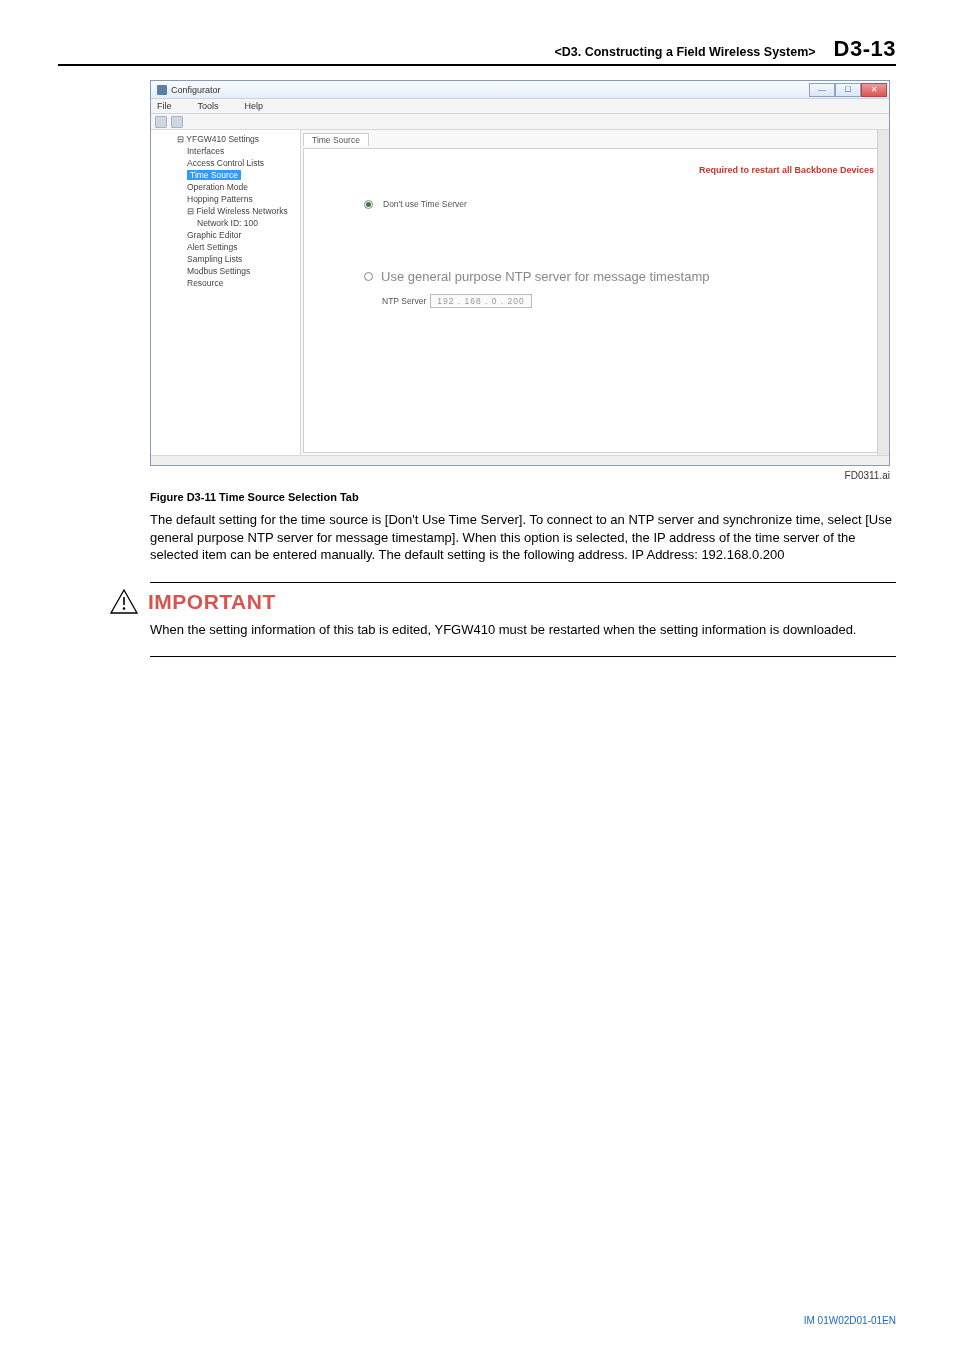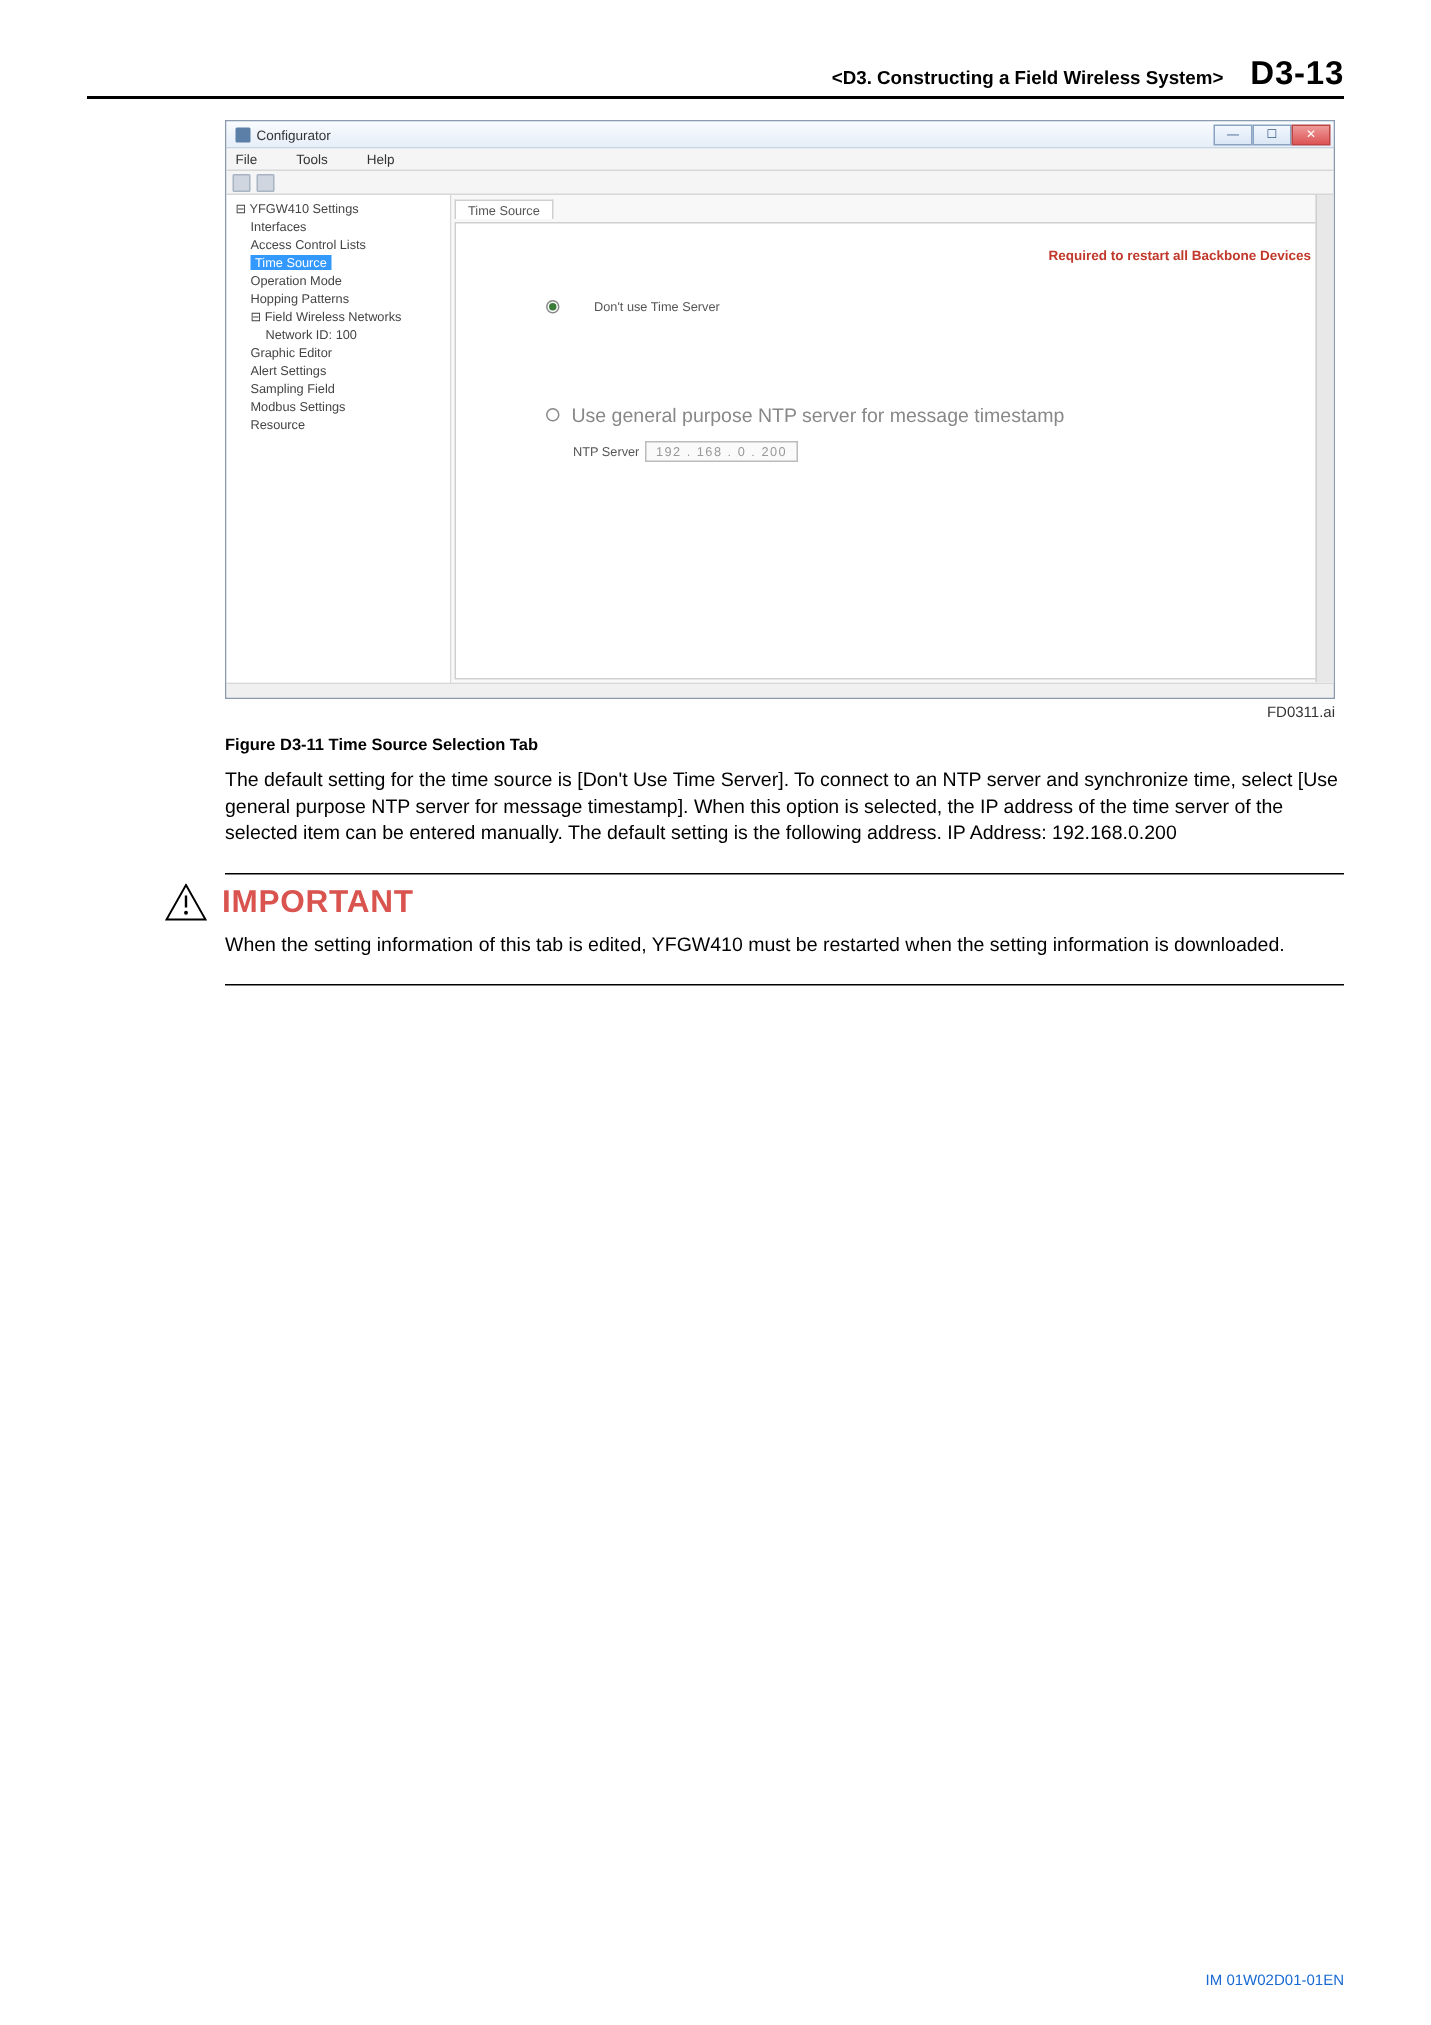--- a/index.html
+++ b/index.html
@@ -84,21 +84,21 @@
   .tool-icon { width:12px; height:12px; background:#cfd6df; border:1px solid #a8b4c3; border-radius:1px;}
   .body-split { display:flex; height: 325px;}
   .tree-pane {
     width: 150px;
     background:#fff;
     border-right:1px solid #d7d7d7;
     padding: 3px 2px;
     font-size: 8.5px;
     color:#444;
   }
-  .tree-node { padding:1px 2px 1px 4px; white-space:nowrap;}
+  .tree-node { padding:1px 2px 1px 4px; white-space:nowrap;margin-left:20px;}
   .tree-child { padding-left: 14px;}
   .tree-child2 { padding-left: 24px;}
   .tree-selected { background:#3399ff; color:#fff; display:inline-block; padding:0 3px;}
   .main-pane {
     flex:1;
     background:#f8f8f8;
     position:relative;
     overflow:hidden;
   }
   .tab {
@@ -119,21 +119,21 @@
     padding: 8px 14px;
   }
   .req-text {
     color:#c0392b;
     font-weight:bold;
     font-size:9px;
     position:absolute;
     top: 16px;
     right: 12px;
   }
-  .radio-row { display:flex; align-items:center; gap:23px; margin: 42px 0 0 46px; font-size:8.5px; color:#555;}
+  .radio-row { display:flex; align-items:center; gap:10px; margin: 42px 0 0 46px; font-size:8.5px; color:#555;}
   .radio-row2 { display:flex; align-items:center; gap:8px; margin: 60px 0 0 46px; font-size:13px; color:#888;}
   .radio { width:9px; height:9px; border:1px solid #888; border-radius:50%; display:inline-flex; align-items:center; justify-content:center;}
   .radio.checked::after { content:""; width:5px; height:5px; background:#3a7b3a; border-radius:50%;}
   .ntp-row { display:flex; align-items:center; gap:4px; margin: 10px 0 0 64px; font-size:8.5px; color:#555;}
   .ip-box { border:1px solid #bbb; background:#fafafa; padding:1px 6px; letter-spacing:1px; color:#999; font-size:8.5px;}
   .vscroll {
     position:absolute; top:0; right:0; bottom:0; width:12px;
     background:#e8e8e8; border-left:1px solid #d0d0d0;
   }
   .statusbar { height:10px; background:#f0f0f0; border-top:1px solid #d7d7d7;}
@@ -193,21 +193,21 @@
           <div class="tree-node">⊟ <span>YFGW410 Settings</span></div>
           <div class="tree-node tree-child">Interfaces</div>
           <div class="tree-node tree-child">Access Control Lists</div>
           <div class="tree-node tree-child"><span class="tree-selected">Time Source</span></div>
           <div class="tree-node tree-child">Operation Mode</div>
           <div class="tree-node tree-child">Hopping Patterns</div>
           <div class="tree-node tree-child">⊟ <span>Field Wireless Networks</span></div>
           <div class="tree-node tree-child2">Network ID: 100</div>
           <div class="tree-node tree-child">Graphic Editor</div>
           <div class="tree-node tree-child">Alert Settings</div>
-          <div class="tree-node tree-child">Sampling Field</div>
+          <div class="tree-node tree-child">Sampling Lists</div>
           <div class="tree-node tree-child">Modbus Settings</div>
           <div class="tree-node tree-child">Resource</div>
         </div>
         <div class="main-pane">
           <span class="tab">Time Source</span>
           <div class="tab-body">
             <div class="req-text">Required to restart all Backbone Devices</div>
             <div class="radio-row">
               <span class="radio checked"></span>
               <span>Don't use Time Server</span>

